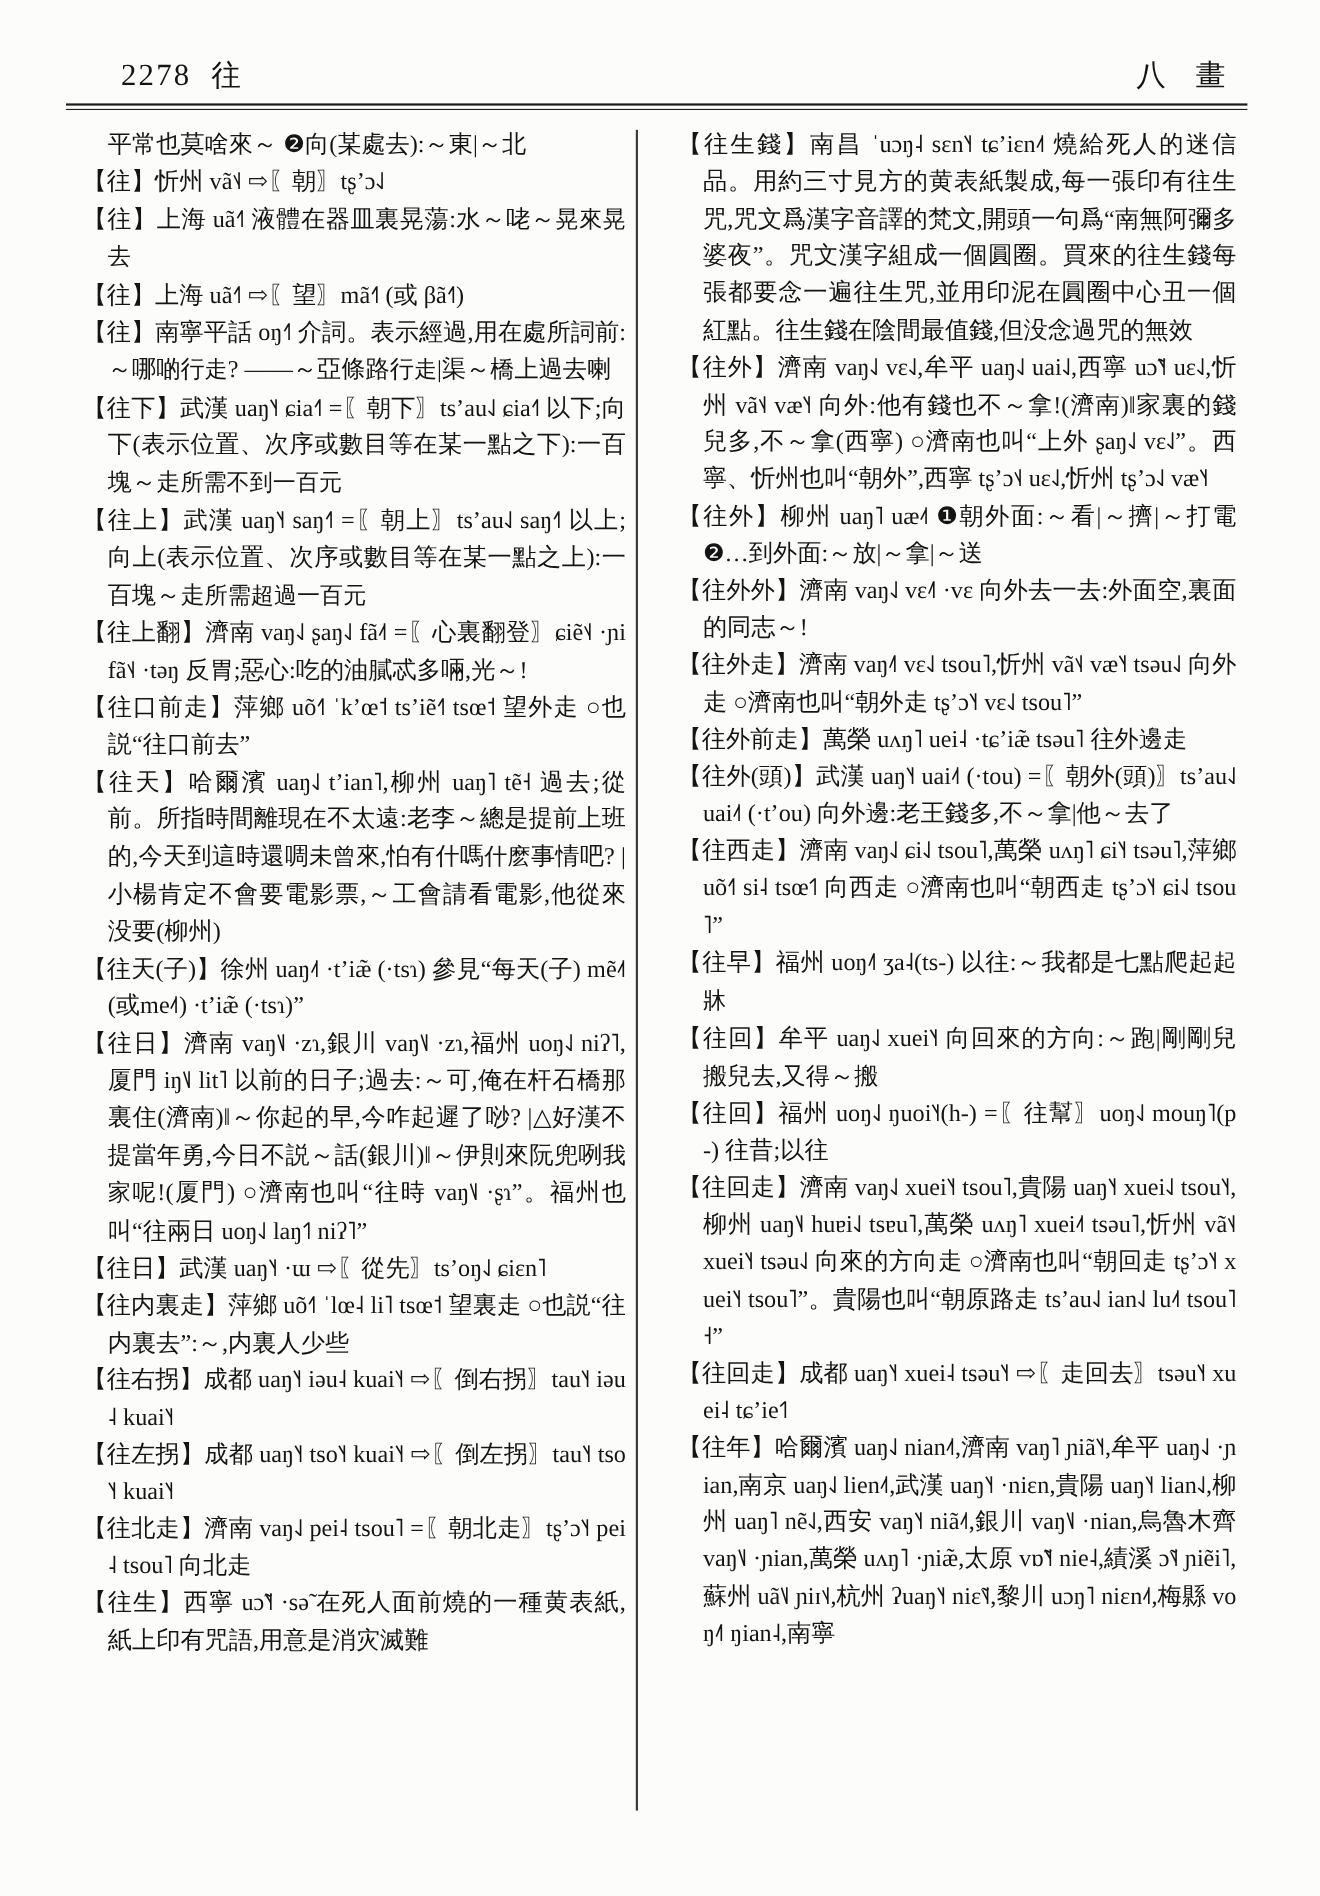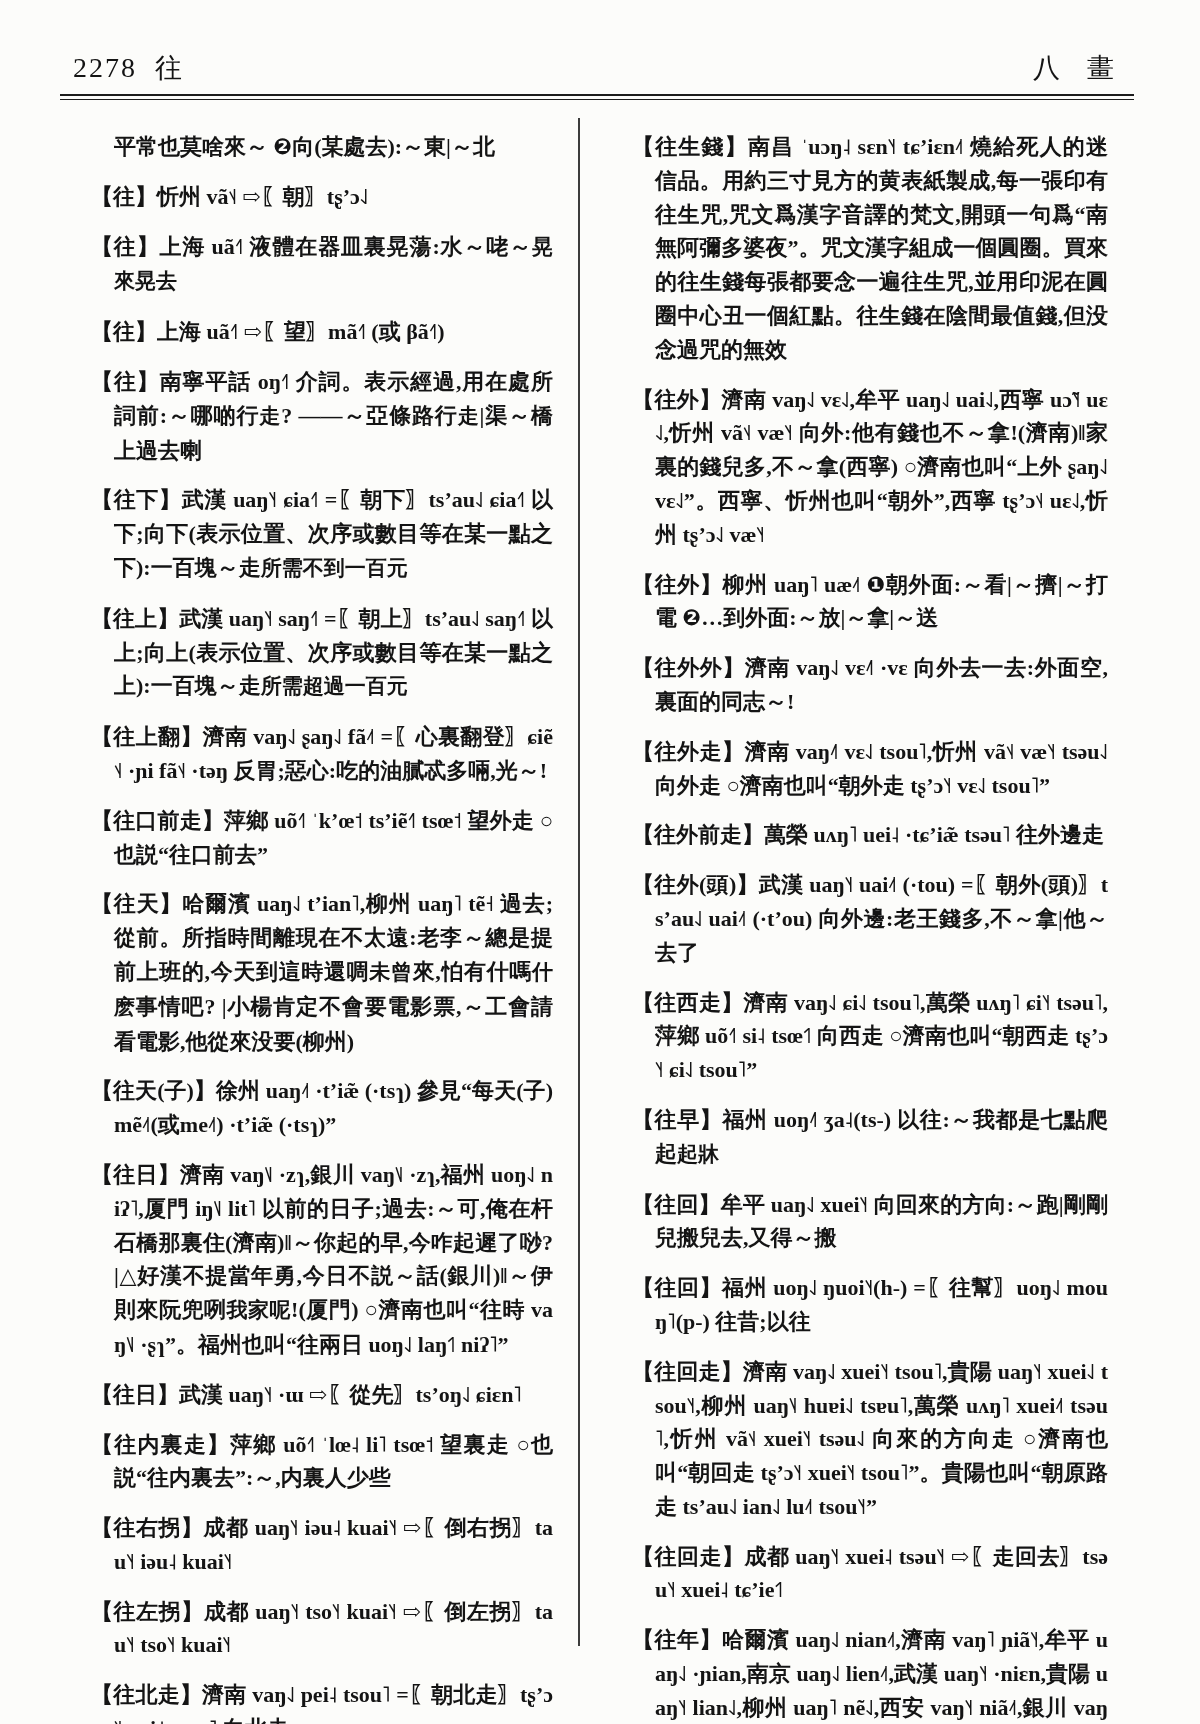--- a/index.html
+++ b/index.html
@@ -8,21 +8,21 @@
     width:1200px;height:1724px;
     margin:0 auto;
     background:#fcfcfa;
     color:#141414;
     font-family:"Liberation Serif","DejaVu Serif","DejaVu Sans",serif;
     overflow:hidden;
     box-sizing:border-box;
   }
   .header{
     display:flex;justify-content:space-between;align-items:baseline;
-    padding:50px 86px 8px 73px;
+    padding:50px 86px 8px 110px;
     font-size:27px;
   }
   .header .num{font-size:28px;letter-spacing:2px;margin-right:18px;}
   .rule{
     margin:0 66px 0 60px;
     height:3px;
     border-top:2px solid #1c1c1c;
     border-bottom:1px solid #1c1c1c;
   }
   .content{
@@ -38,25 +38,24 @@
   .col.left{width:494px;}
   .col.right{width:508px;}
   .divider{
     width:2px;
     background:#3c3c3c;
     margin:4px 36px 0 9px;
     height:1528px;
     flex:none;
   }
   p.entry{
-    margin:16px;
+    margin:0;
     padding-left:23px;
     text-indent:-23px;
     word-break:break-all;
-    font-weight:bold;
   }
   p.entry.cont{text-indent:0;}
   .sm{font-size:21px;}
 </style>
 </head>
 <body>
 
 <div class="page">
 
   <div class="header">

